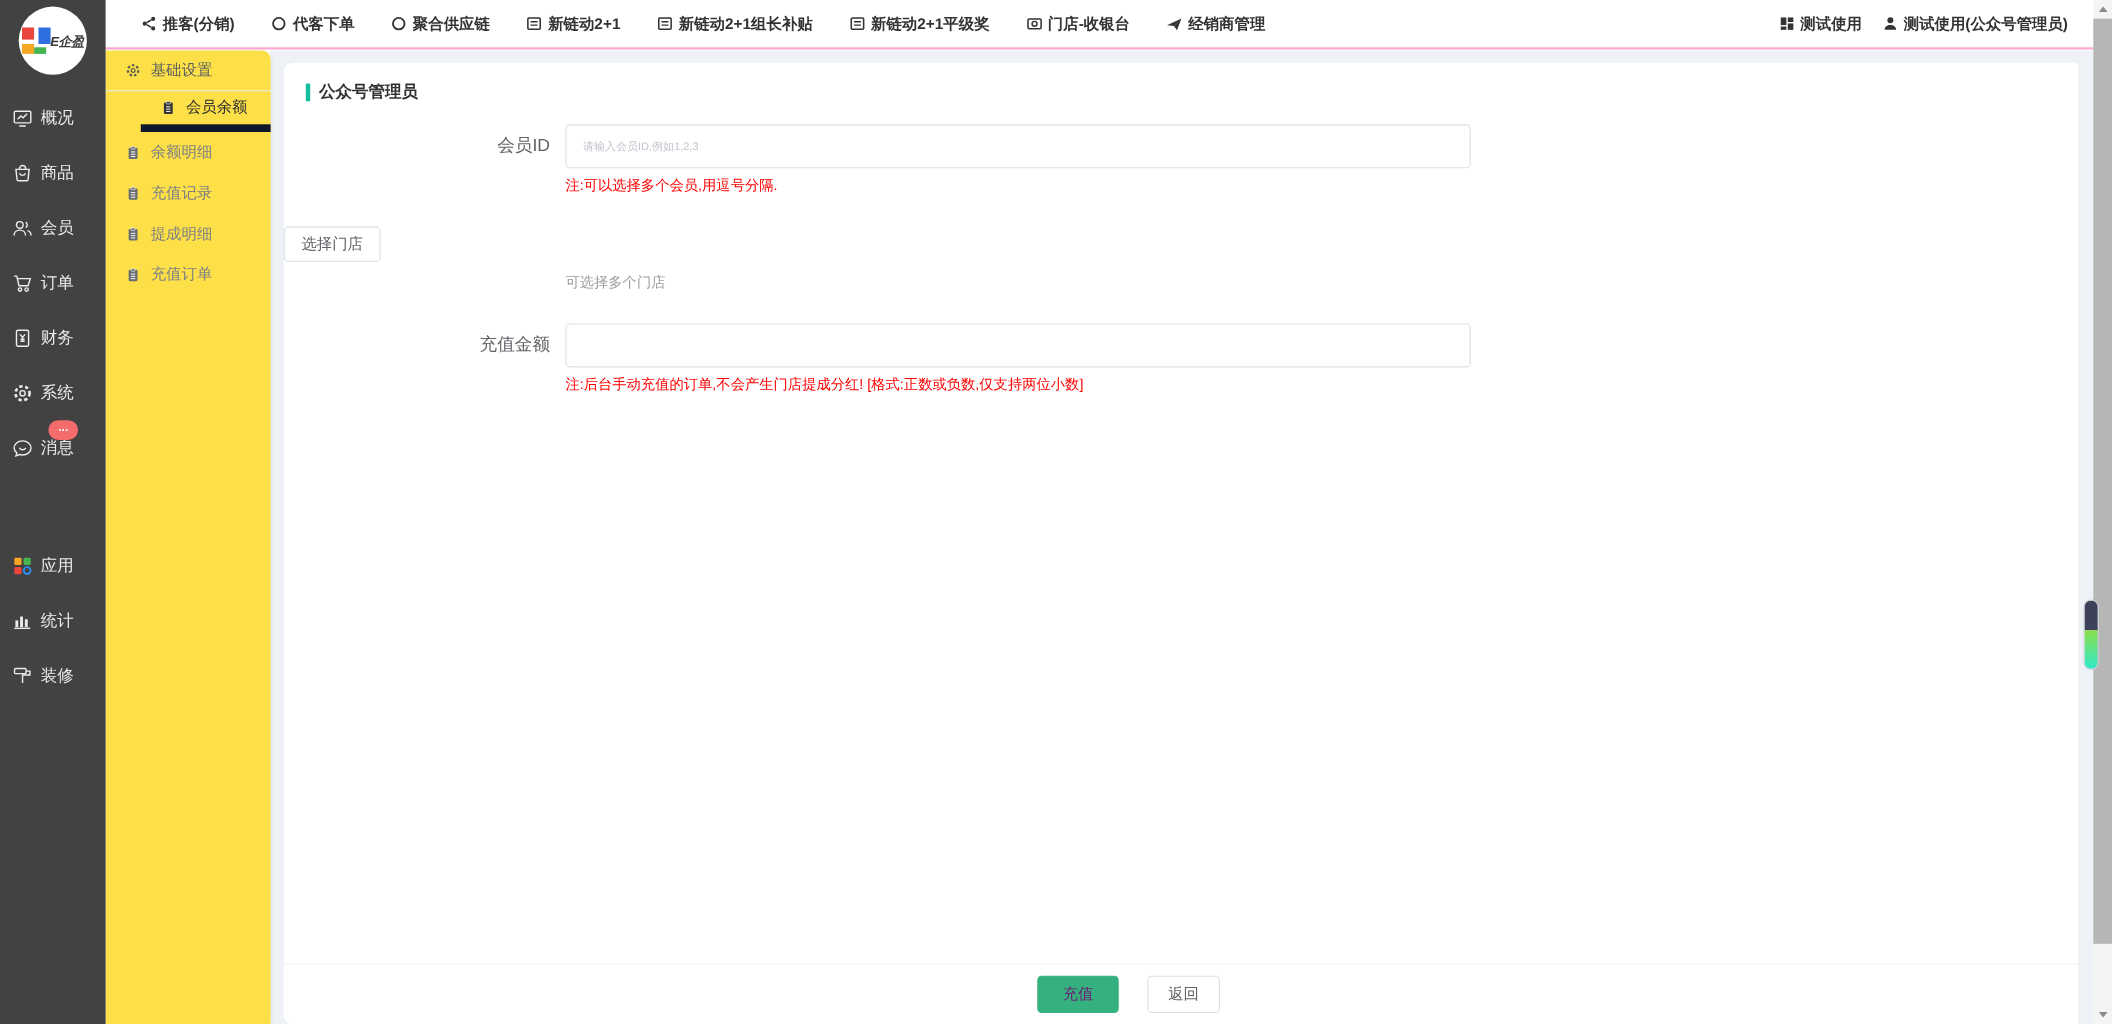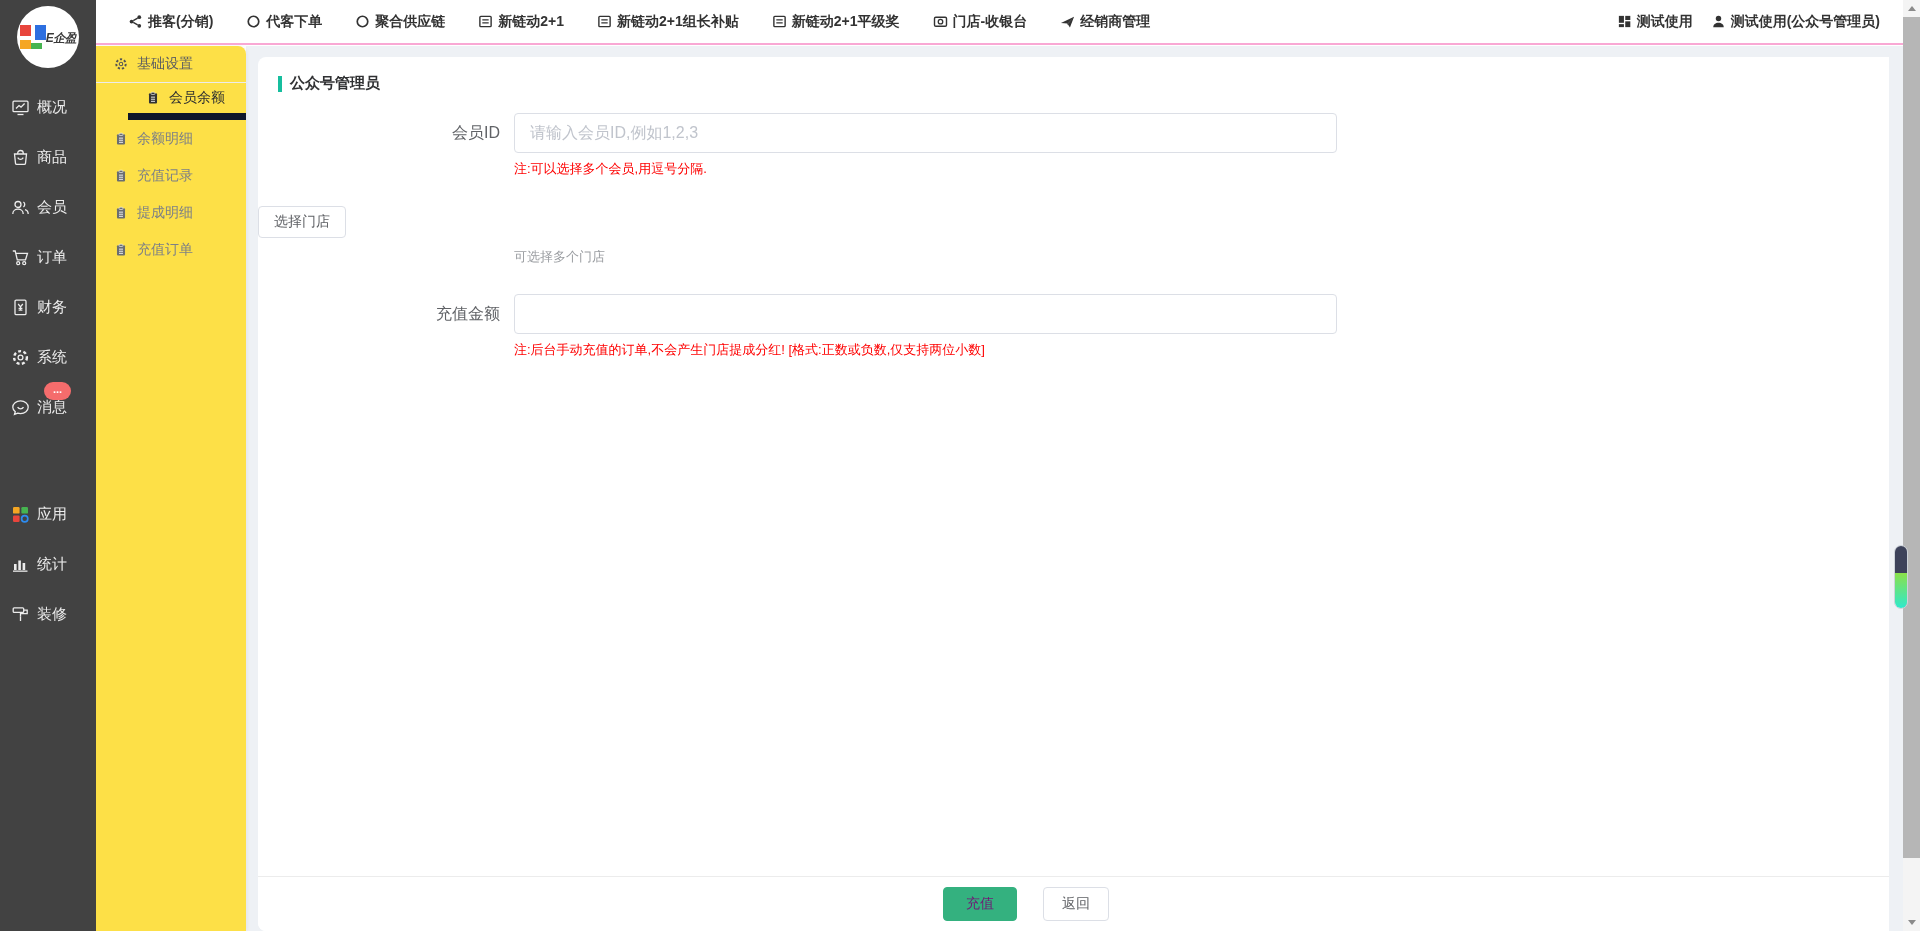--- a/index.html
+++ b/index.html
@@ -48,21 +48,21 @@
   .card-title { display:flex; align-items:center; padding:17px 20px 10px; }
   .accent-bar { width:4px; height:16px; background:#16be9e; margin-right:8px; }
   .title-text { font-size:15px; font-weight:bold; color:#303133; }
 
   .form { margin-top:10px; }
   .form-group { margin-bottom:28px; }
   .form-row { display:flex; }
   .form-label { width:256px; padding-right:14px; text-align:right; font-size:16px; color:#606266; line-height:40px; flex:0 0 auto; }
   .form-label.short { line-height:32px; }
   .text-input { width:823px; height:40px; border:1px solid #dcdfe6; border-radius:4px; padding:0 15px;
-    font-size:16px; color:#3b82f6; outline:none; background:#fff; }
+    font-size:10px; color:#3b82f6; outline:none; background:#fff; }
   .text-input::placeholder { color:#c0c4cc; }
   .note { margin:7px 0 0 256px; font-size:13px; }
   .note.red { color:#fe0100; }
   .note.gray { color:#9a9da1; margin-top:10px; }
   .choose-btn { height:32px; padding:0 15px; background:#fff; border:1px solid #dcdfe6; border-radius:4px;
     font-size:14px; color:#606266; cursor:pointer; }
 
   .card-footer { position:absolute; left:0; right:0; bottom:0; height:55px; border-top:1px solid #ececec;
     display:flex; align-items:center; justify-content:center; gap:26px; padding-right:95px;
     background:#fff; border-bottom-left-radius:8px; }

